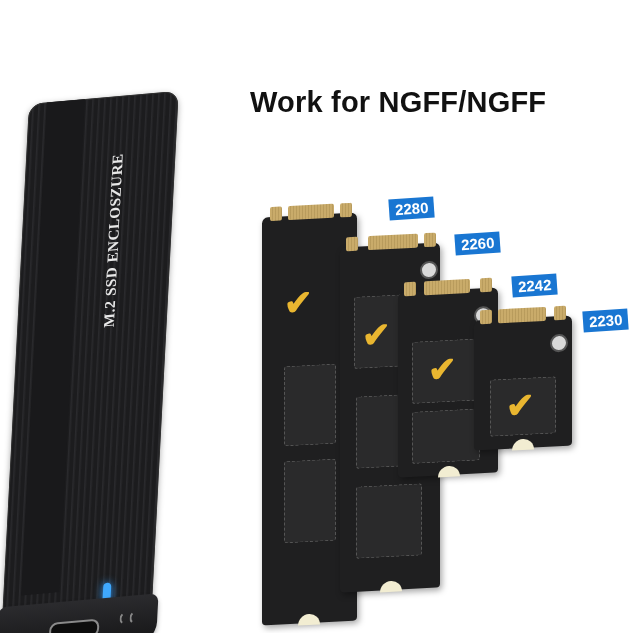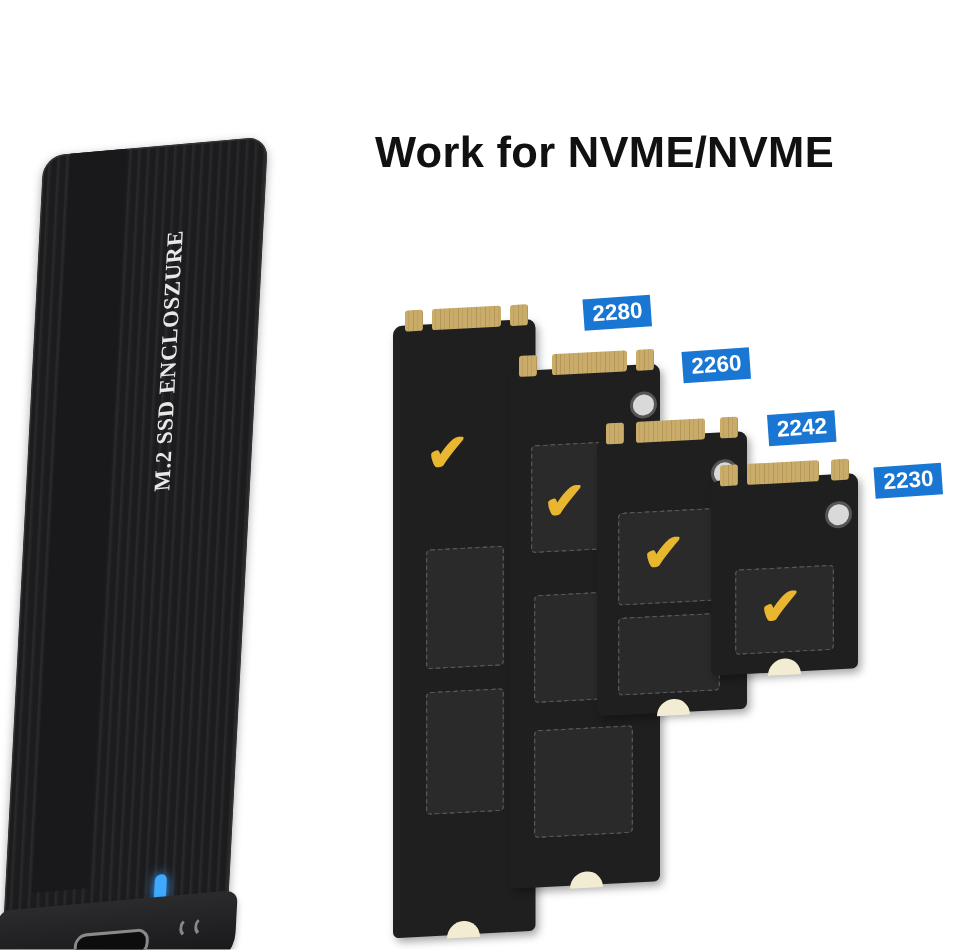--- a/index.html
+++ b/index.html
@@ -22,21 +22,21 @@
   .ssd .connector{position:absolute;top:-10px;height:14px;background:repeating-linear-gradient(90deg,#c9ab6a 0,#c9ab6a 2px,#a88c4f 3px);border-radius:2px;}
   .ssd .chip{position:absolute;background:#2a2a2b;border:1px dashed #555;border-radius:3px;}
   .ssd .hole{position:absolute;width:14px;height:14px;border-radius:50%;background:#d9d9d9;border:2px solid #555;}
   .ssd .notch{position:absolute;bottom:-2px;width:22px;height:11px;border-radius:11px 11px 0 0;background:#f2edd2;}
   .check{position:absolute;color:#e9b630;font-size:34px;font-weight:bold;line-height:1;}
   .size-tag{position:absolute;background:#1976d2;color:#fff;font-size:15px;font-weight:bold;padding:2px 6px;transform:rotate(-4deg);}
 </style>
 </head>
 <body>
 
-<div class="headline">Work for NVME/NVME</div>
+<div class="headline">Work for NGFF/NGFF</div>
 
 <div class="enclosure">
   <div class="enc-body"></div>
   <div class="enc-flat"></div>
   <div class="enc-label" style="top:250px;">M.2 SSD ENCLOSZURE</div>
   <div class="enc-led"></div>
   <div class="enc-cap"></div>
   <div class="usb-c"></div>
 
   <div class="vent" style="left:130px;top:535px;"></div>

